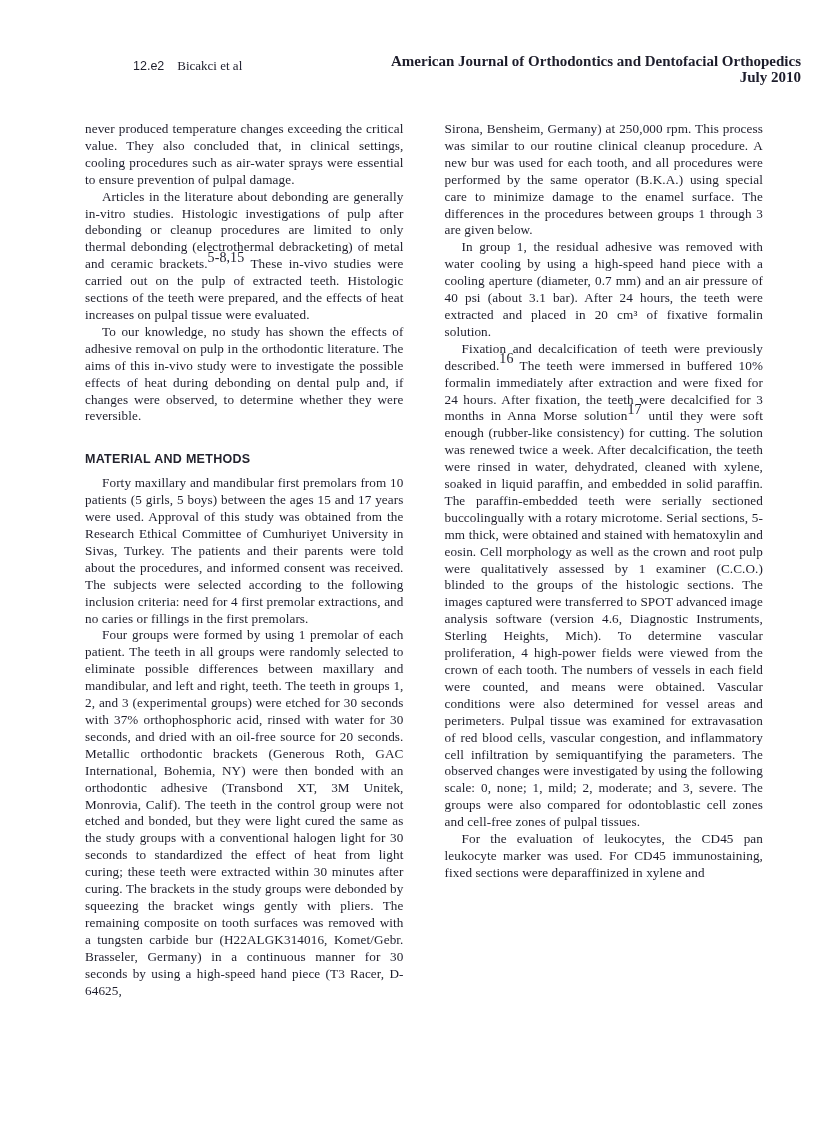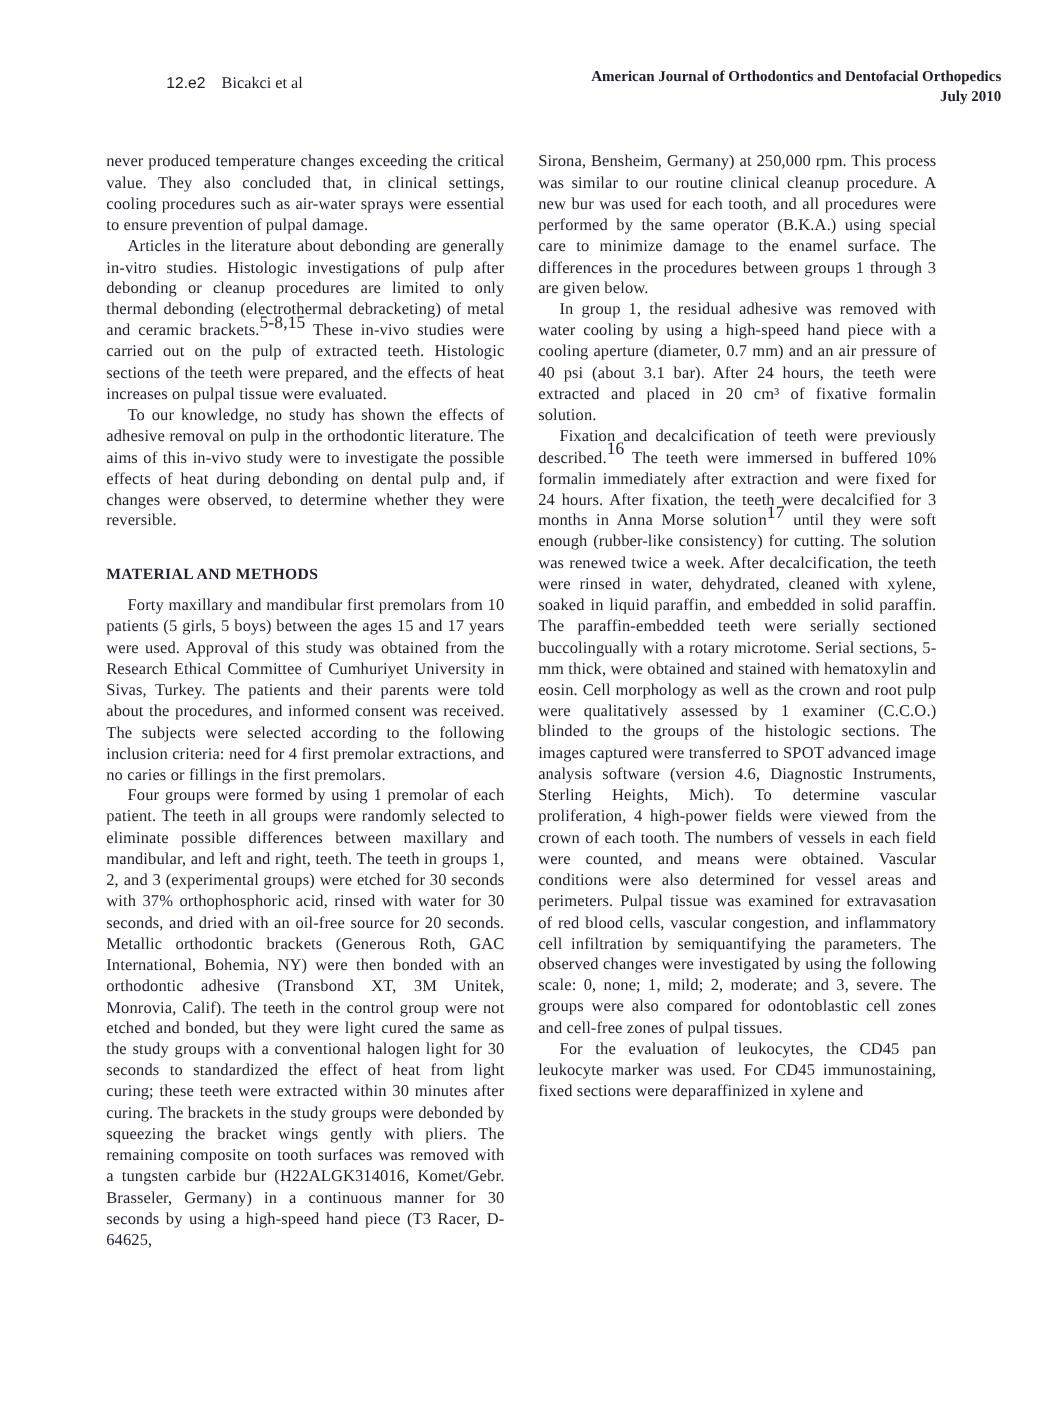--- a/index.html
+++ b/index.html
@@ -32,32 +32,32 @@
     padding-top: 4px;
     white-space: nowrap;
   }
   .hdr-left .folio {
     font-family: "Liberation Sans", sans-serif;
     font-size: 12.5px;
     margin-right: 13px;
   }
   .hdr-right {
     text-align: right;
-    font-size: 12px;
+    font-size: 15px;
     font-weight: bold;
     line-height: 15.5px;
     white-space: nowrap;
   }
   .columns {
     position: absolute;
     left: 85px;
     top: 121px;
     width: 668px;
     display: flex;
-    gap: 27px;
+    gap: 41px;
   }
   .col {
     width: 318.5px;
     flex: 0 0 318.5px;
   }
   .para {
     margin: 0;
     font-size: 13.2px;
     line-height: 16.9px;
     text-align: justify;
@@ -67,21 +67,21 @@
     text-indent: 17px;
   }
   sup {
     font-size: 14px;
     line-height: 0;
     position: relative;
     top: -1px;
     vertical-align: super;
   }
   h2.section-heading {
-    font-family: Liberation Serif, serif;
+    font-family: Liberation Sans, sans-serif;
     font-size: 12.5px;
     font-weight: 600;
     letter-spacing: 0.3px;
     color: #23232e;
     margin: 27px 0 9px 0;
   }
 </style>
 </head>
 <body>
 

